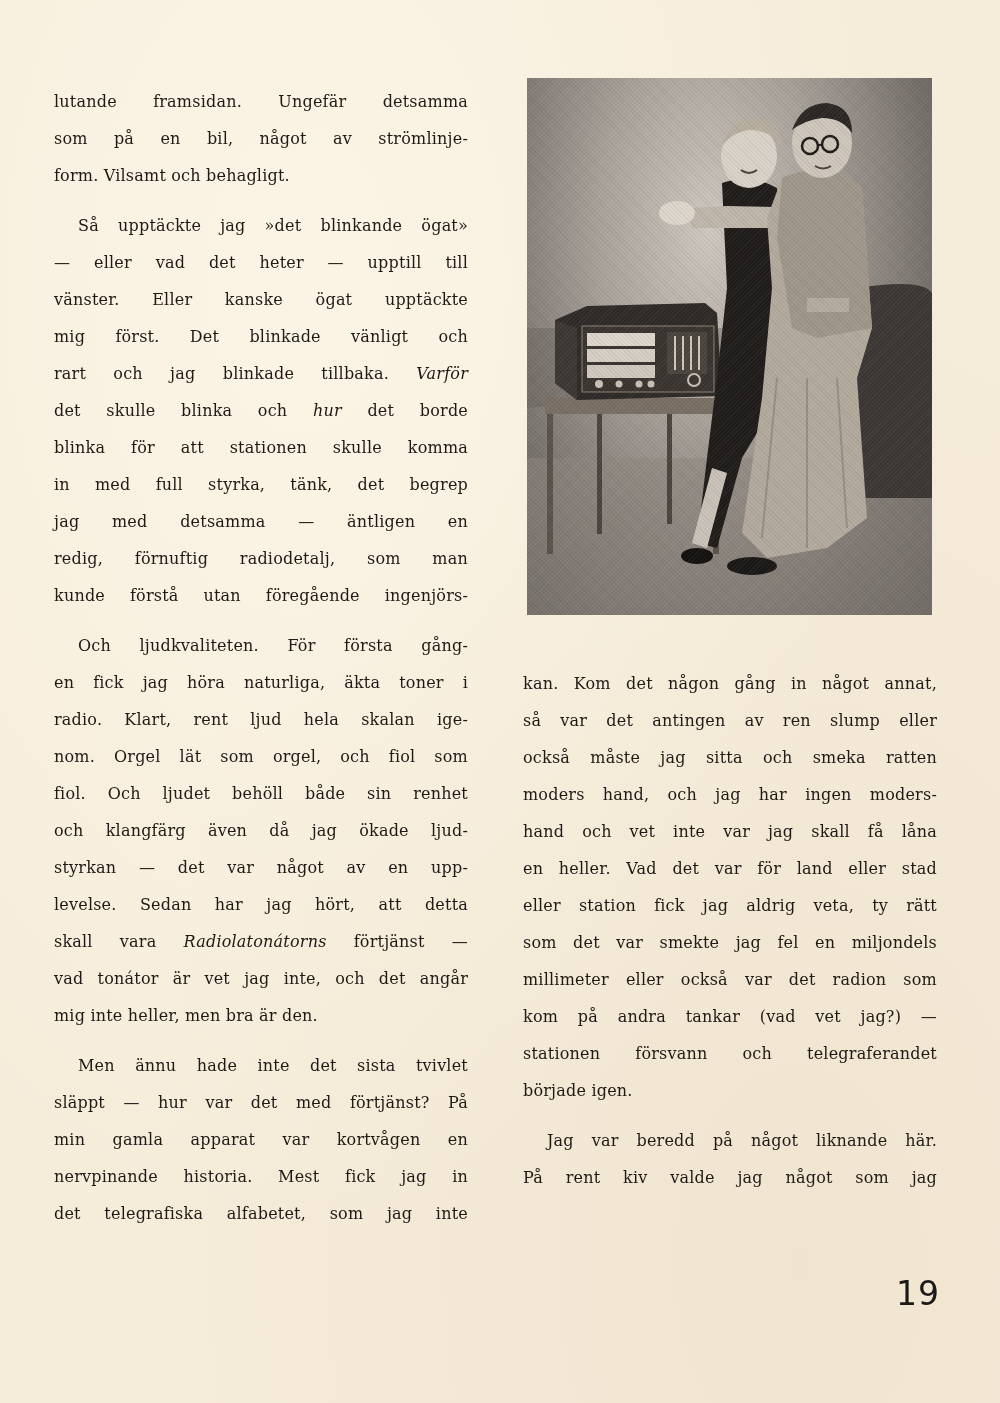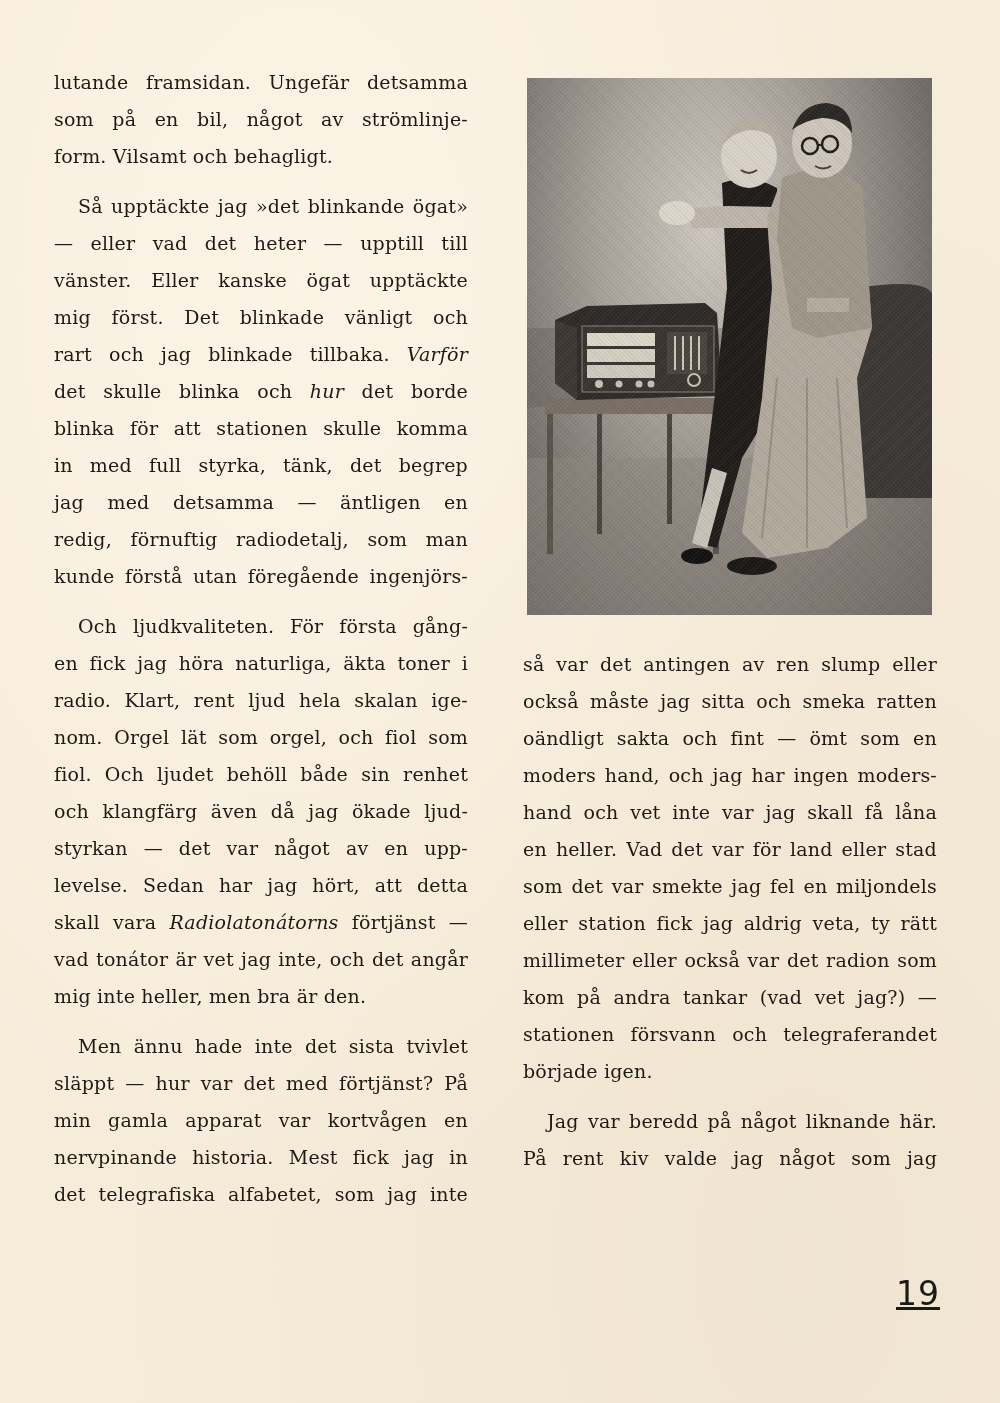--- a/index.html
+++ b/index.html
@@ -14,23 +14,24 @@
     .page {
       position: absolute; inset: 0;
       background:
         radial-gradient(ellipse at 30% 20%, rgba(255,250,238,0.6), transparent 60%),
         radial-gradient(ellipse at 80% 90%, rgba(230,215,190,0.35), transparent 60%),
         #f6ecda;
     }
     .col {
       position: absolute;
       width: 414px;
-      font-size: 19px;
+      font-size: 16px;
       line-height: 37px;
       letter-spacing: 0.2px;
+      margin-top: 19px;
     }
     .col-left { left: 54px; top: 64px; }
     .col-right { left: 523px; top: 646px; }
     .line {
       display: block;
       text-align: justify;
       text-align-last: justify;
       white-space: nowrap;
       height: 37px;
     }
@@ -57,21 +58,20 @@
     }
 
     .page-number {
       position: absolute;
       left: 896px; top: 1274px;
       font-family: "DejaVu Sans", "Liberation Sans", sans-serif;
       font-size: 33px;
       font-weight: 500;
       color: #1c1a18;
       letter-spacing: 1px;
-      text-decoration: underline;
     }
   </style>
 </head>
 <body>
 
 <div class="page">
 
   <div class="col col-left">
 
     <span class="line">lutande framsidan. Ungefär detsamma</span>
@@ -177,28 +177,28 @@
       <circle cx="303" cy="66" r="8" fill="none" stroke="#1f1c1a" stroke-width="2.5"></circle>
       <line x1="291" y1="67" x2="295" y2="67" stroke="#1f1c1a" stroke-width="2"></line>
 
       <path d="M214 92 Q222 98 230 92" stroke="#4a3f3a" stroke-width="2" fill="none"></path>
       <path d="M288 88 Q296 93 304 88" stroke="#4a3f3a" stroke-width="2" fill="none"></path>
     </svg>
     <div class="photo-grain"></div>
   </div>
 
   <div class="col col-right">
+    <span class="line">kan. Kom det någon gång in något annat,</span>
     <span class="line">så var det antingen av ren slump eller</span>
     <span class="line">också måste jag sitta och smeka ratten</span>
-    <span class="line">oändligt sakta och fint — ömt som en</span>
     <span class="line">moders hand, och jag har ingen moders-</span>
     <span class="line">hand och vet inte var jag skall få låna</span>
     <span class="line">en heller. Vad det var för land eller stad</span>
+    <span class="line">eller station fick jag aldrig veta, ty rätt</span>
     <span class="line">som det var smekte jag fel en miljondels</span>
-    <span class="line">eller station fick jag aldrig veta, ty rätt</span>
     <span class="line">millimeter eller också var det radion som</span>
     <span class="line">kom på andra tankar (vad vet jag?) —</span>
     <span class="line">stationen försvann och telegraferandet</span>
     <span class="line last">började igen.</span>
     <div class="para-gap"></div>
     <span class="line indent">Jag var beredd på något liknande här.</span>
     <span class="line">På rent kiv valde jag något som jag</span>
   </div>
 
   <div class="page-number">19</div>

